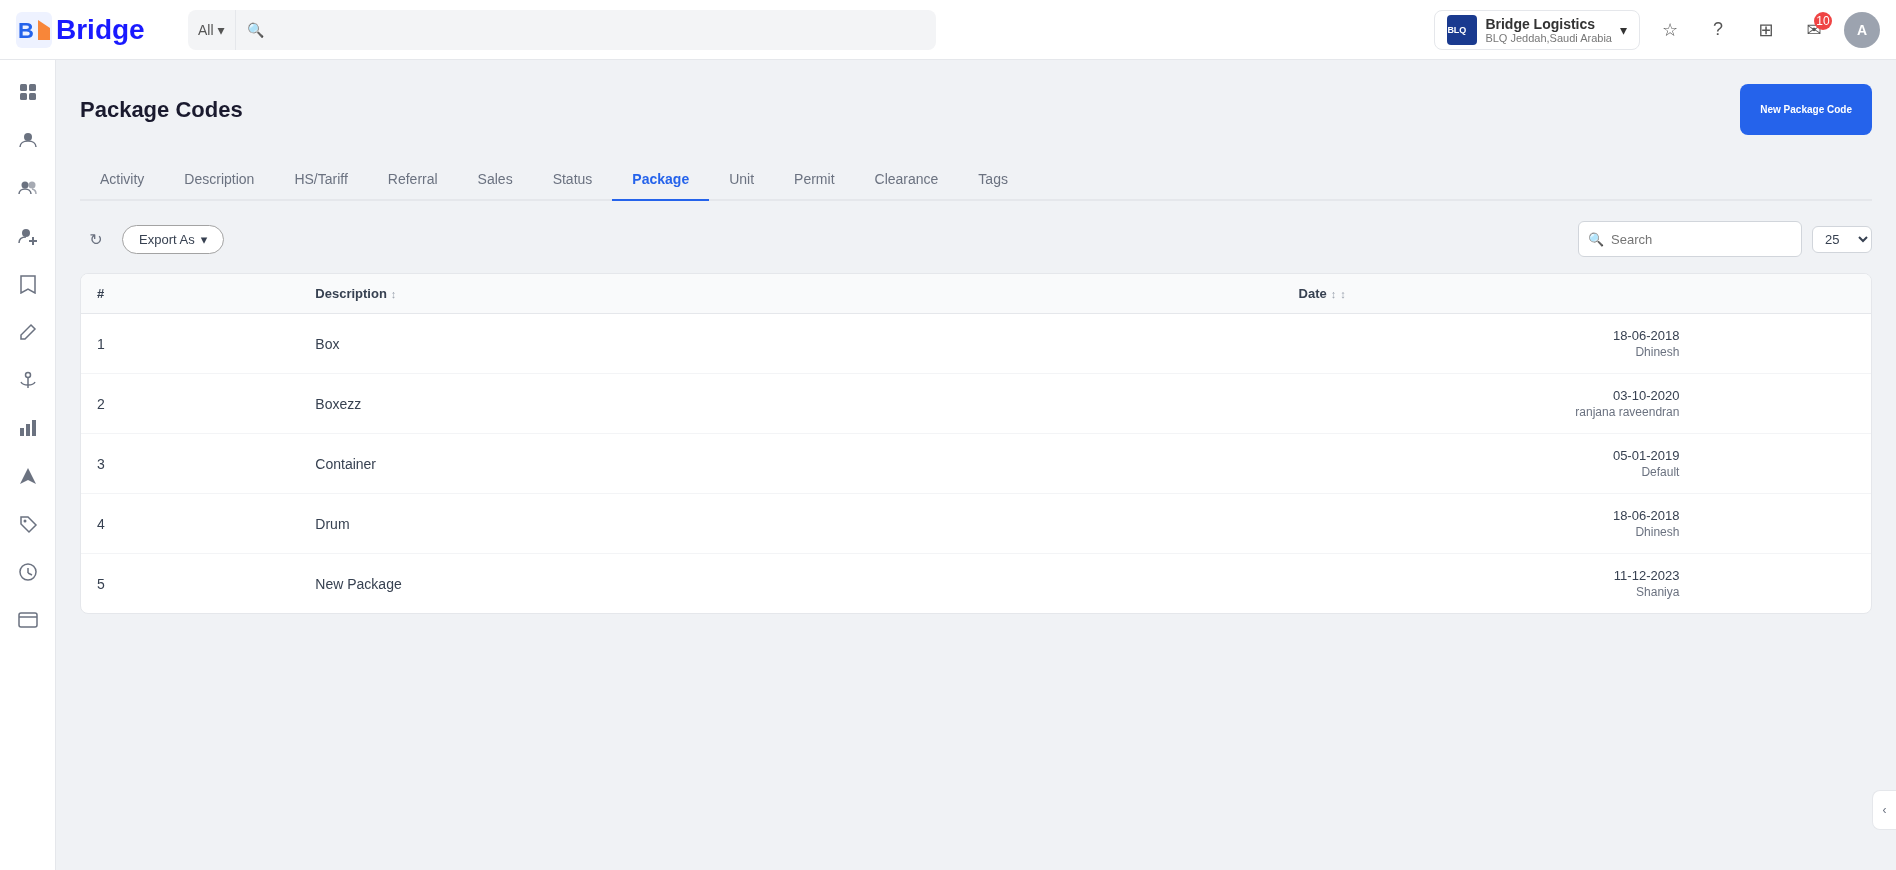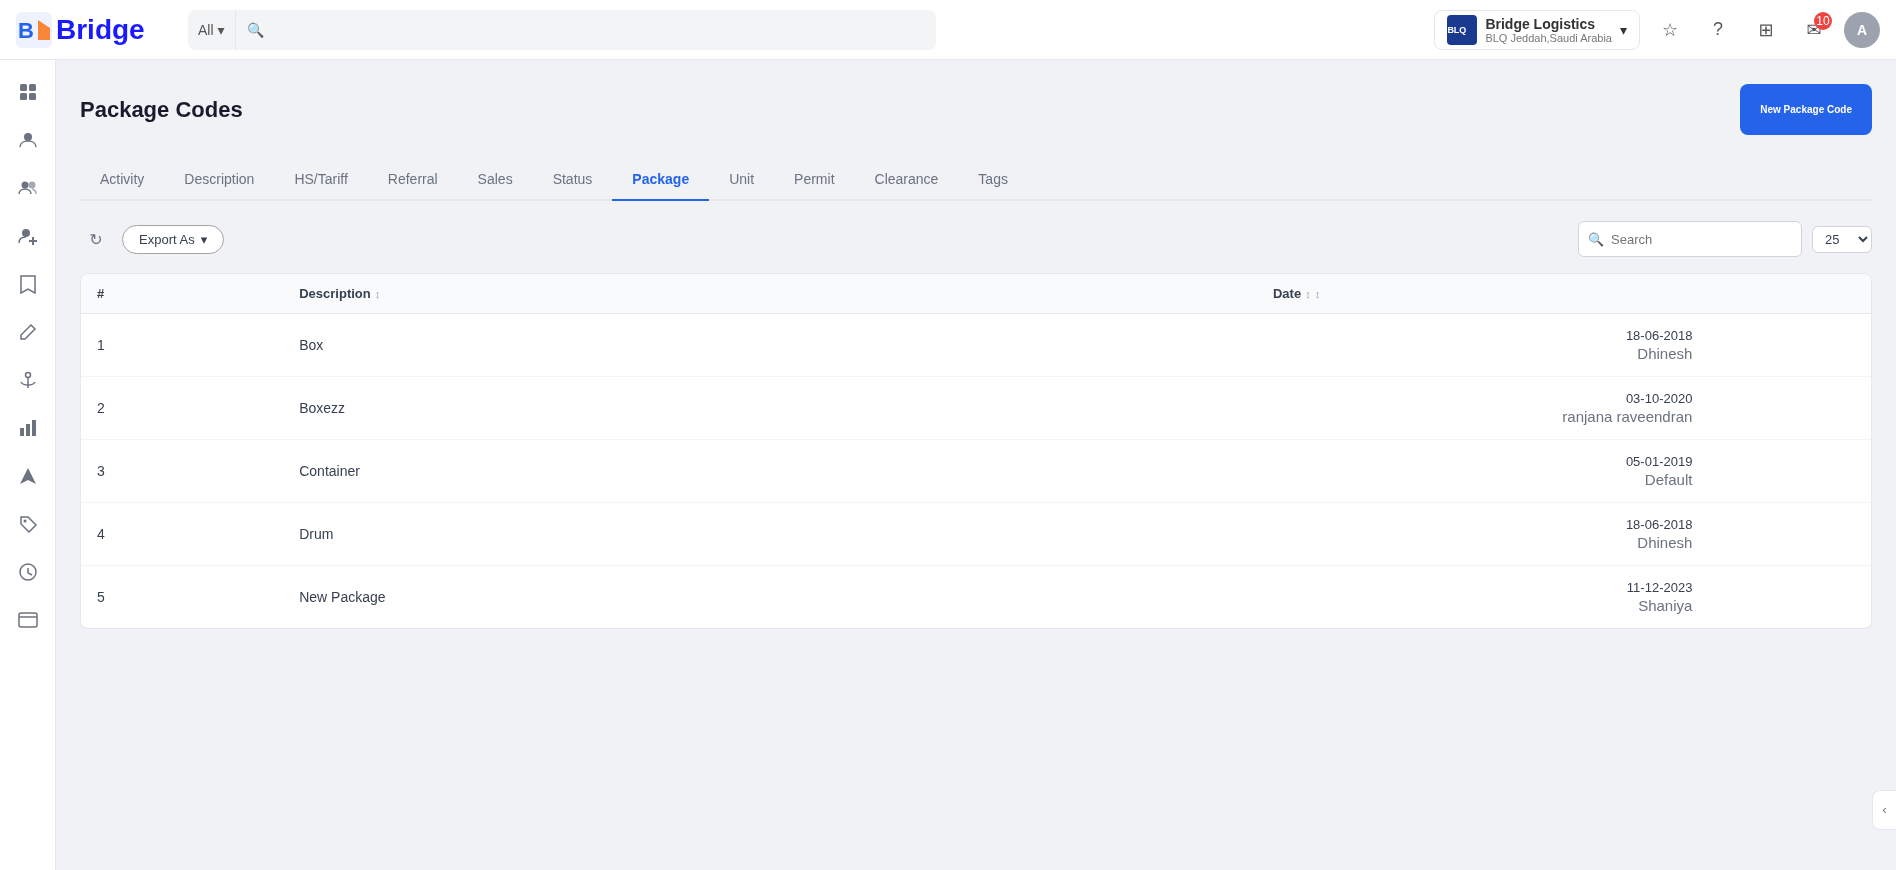--- a/index.html
+++ b/index.html
@@ -303,21 +303,21 @@
     tbody tr {
       border-bottom: 1px solid #f3f4f6;
     }
     tbody tr:last-child { border-bottom: none; }
     td {
       padding: 14px 16px;
       font-size: 14px;
       color: #374151;
     }
     .td-date { font-size: 13px; }
-    .td-user { font-size: 15px; color: #6b7280; margin-top: 2px; }
+    .td-user { font-size: 12px; color: #6b7280; margin-top: 2px; }
 
     
     .collapse-btn {
       position: fixed;
       right: 0;
       bottom: 40px;
       background: white;
       border: 1px solid #e5e7eb;
       border-right: none;
       border-radius: 8px 0 0 8px;

